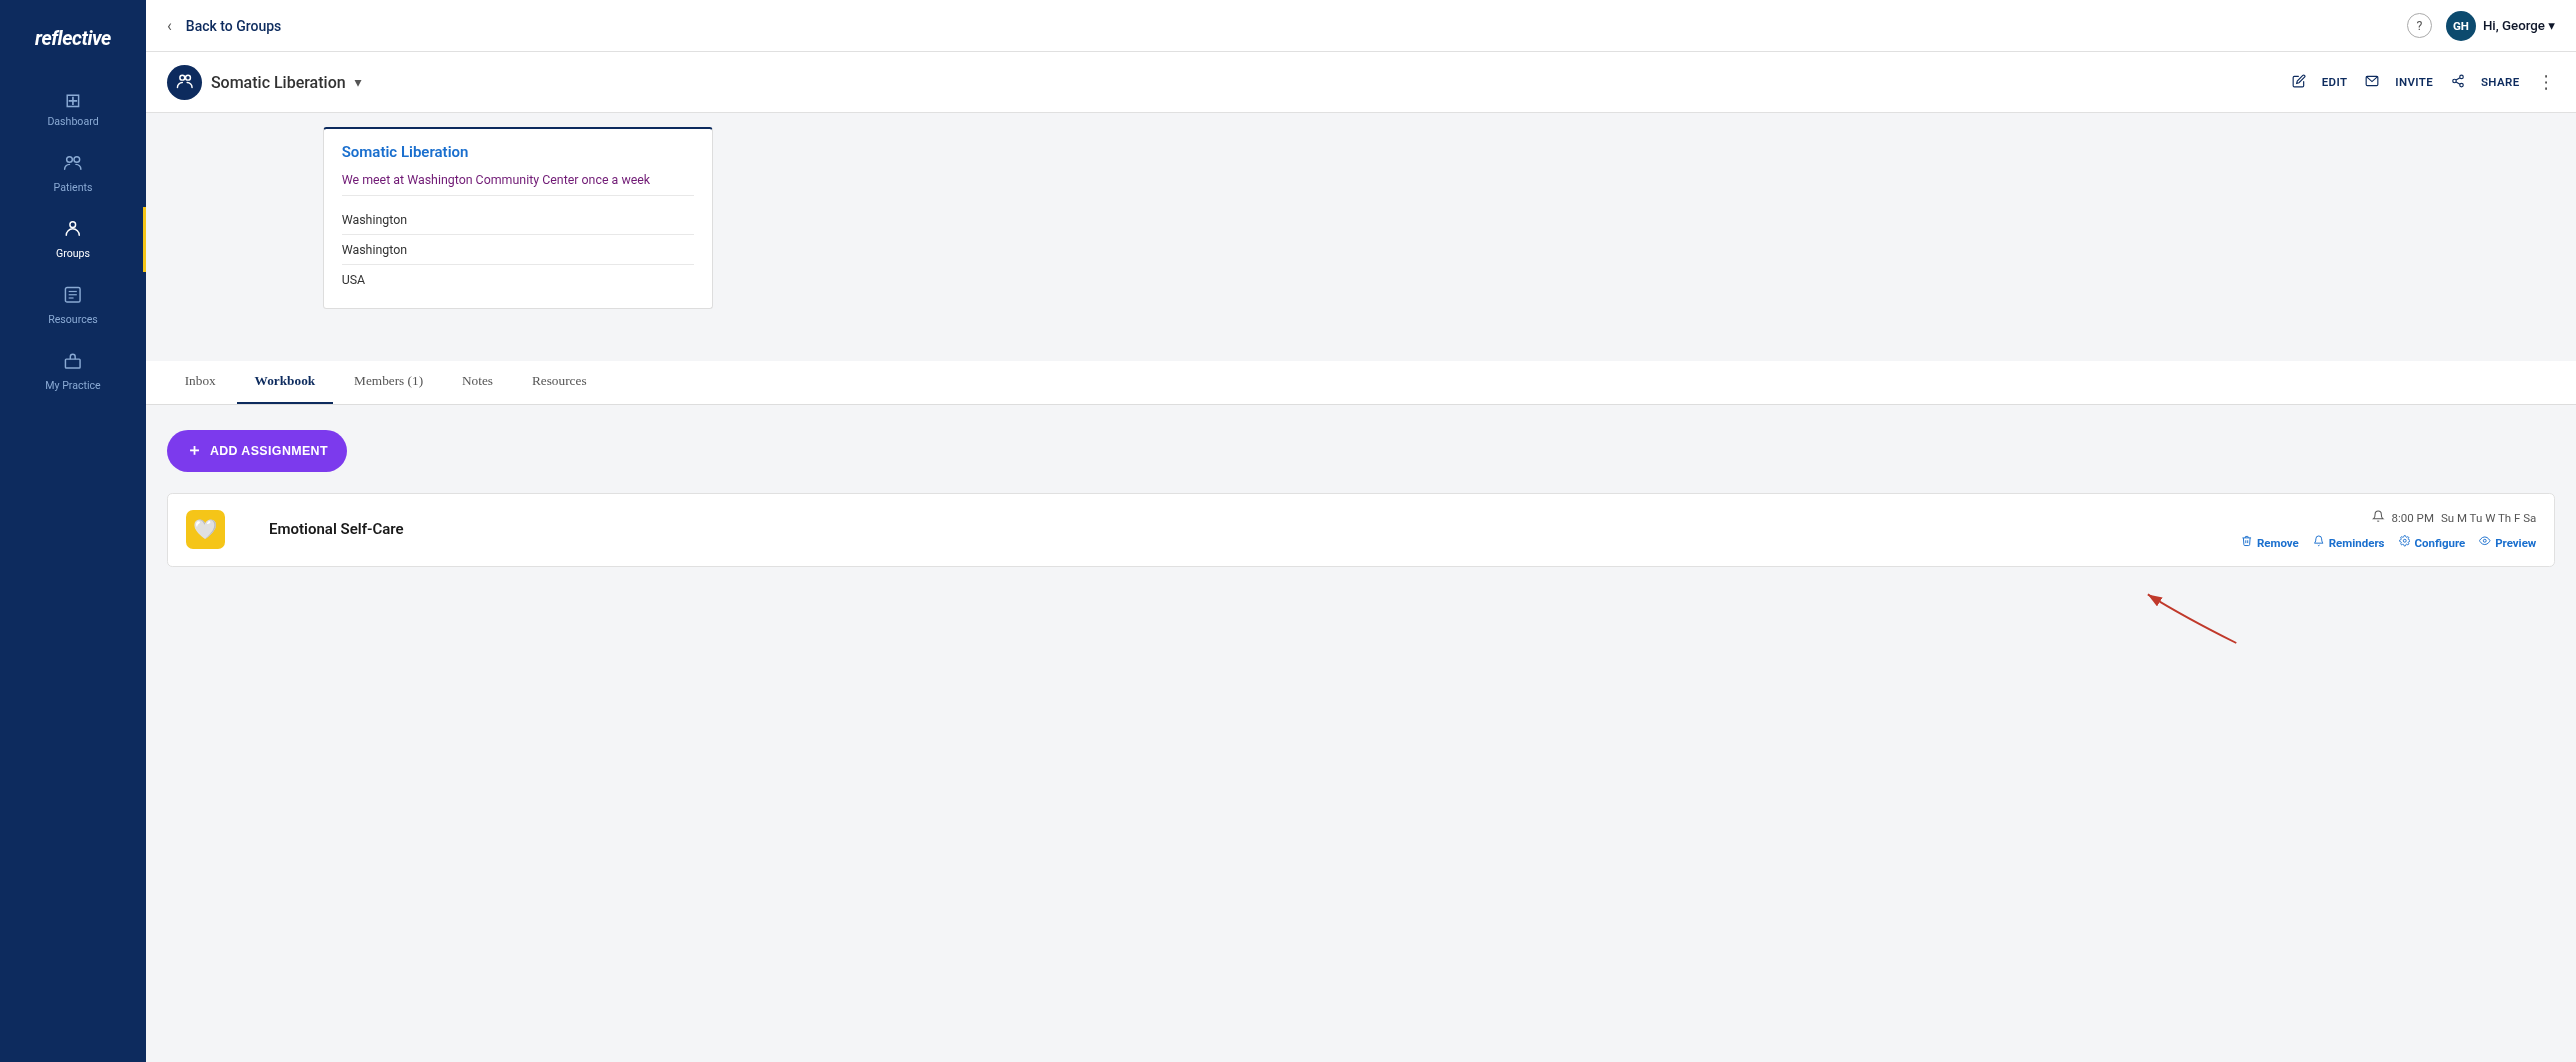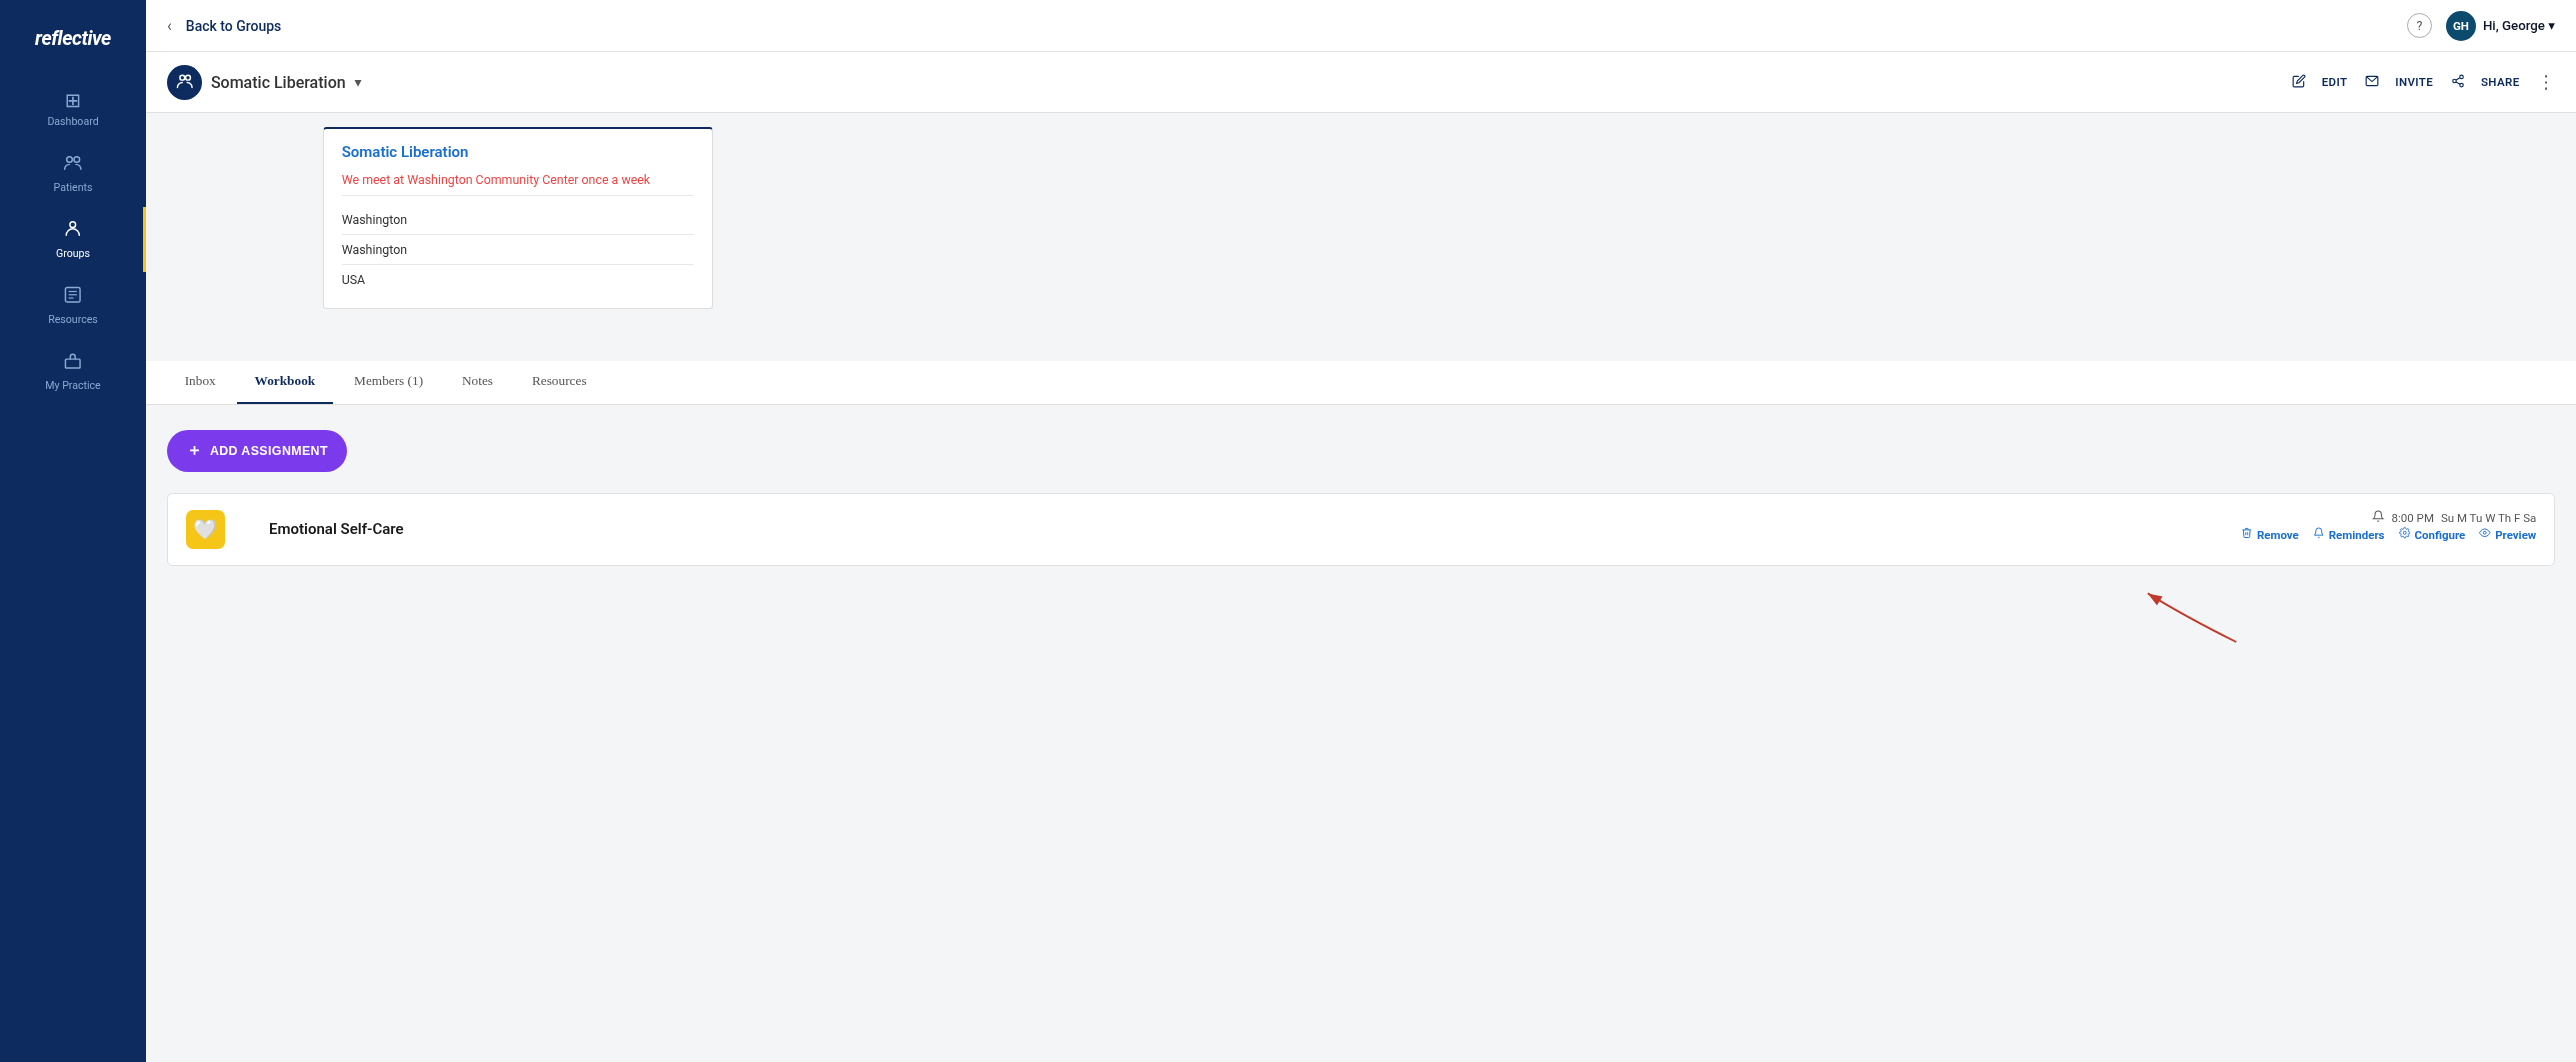--- a/index.html
+++ b/index.html
@@ -208,21 +208,21 @@
       z-index: 10;
     }
     .dropdown-card-title {
       color: #1a6fce;
       font-size: 15px;
       font-weight: 600;
       margin-bottom: 10.6px;
     }
     .dropdown-card-desc {
       font-size: 12.4px;
-      color: #ef4444;
+      color: #701a75;
       padding-bottom: 8.9px;
       border-bottom: 0.9px solid #e8e8e8;
       margin-bottom: 8.9px;
     }
     .dropdown-card-row {
       font-size: 12.4px;
       color: #333;
       padding: 7px 0;
       border-bottom: 0.9px solid #e8e8e8;
     }
@@ -303,21 +303,21 @@
     .assignment-title {
       font-size: 15px;
       font-weight: 600;
       color: #1a1a1a;
       margin-left: 32px;
     }
     .assignment-right {
       display: flex;
       flex-direction: column;
       align-items: flex-end;
-      gap: 2px;
+      gap: 10px;
     }
     .assignment-schedule {
       display: flex;
       align-items: center;
       gap: 7px;
       color: #555;
       font-size: 11.5px;
     }
     .assignment-actions {
       display: flex;

